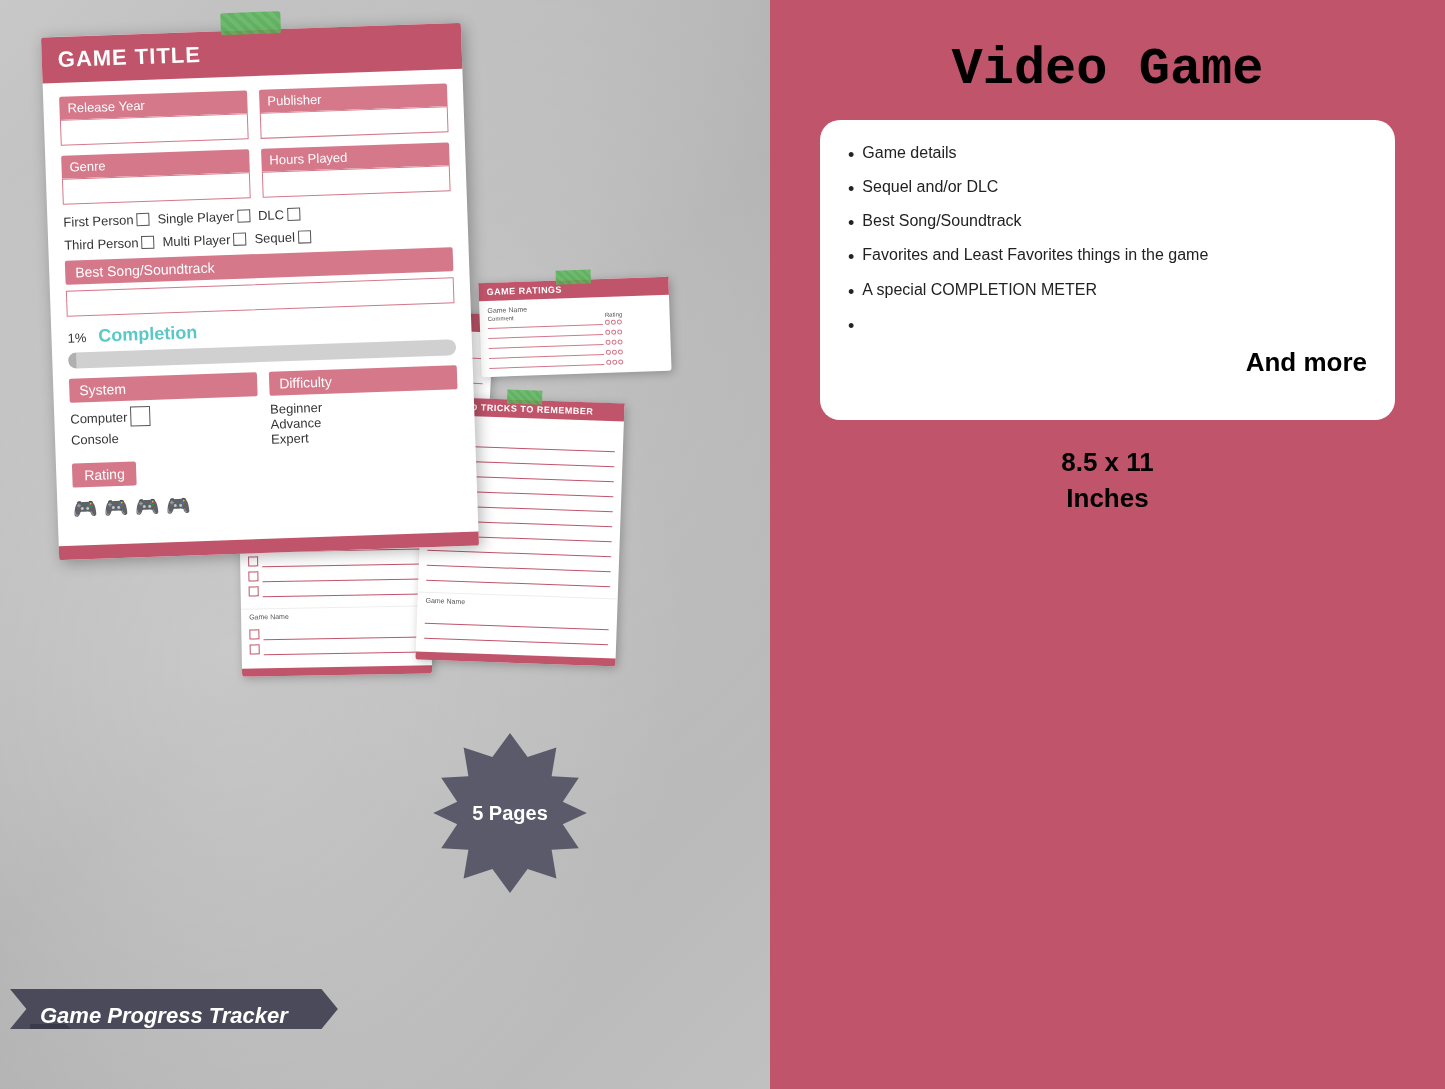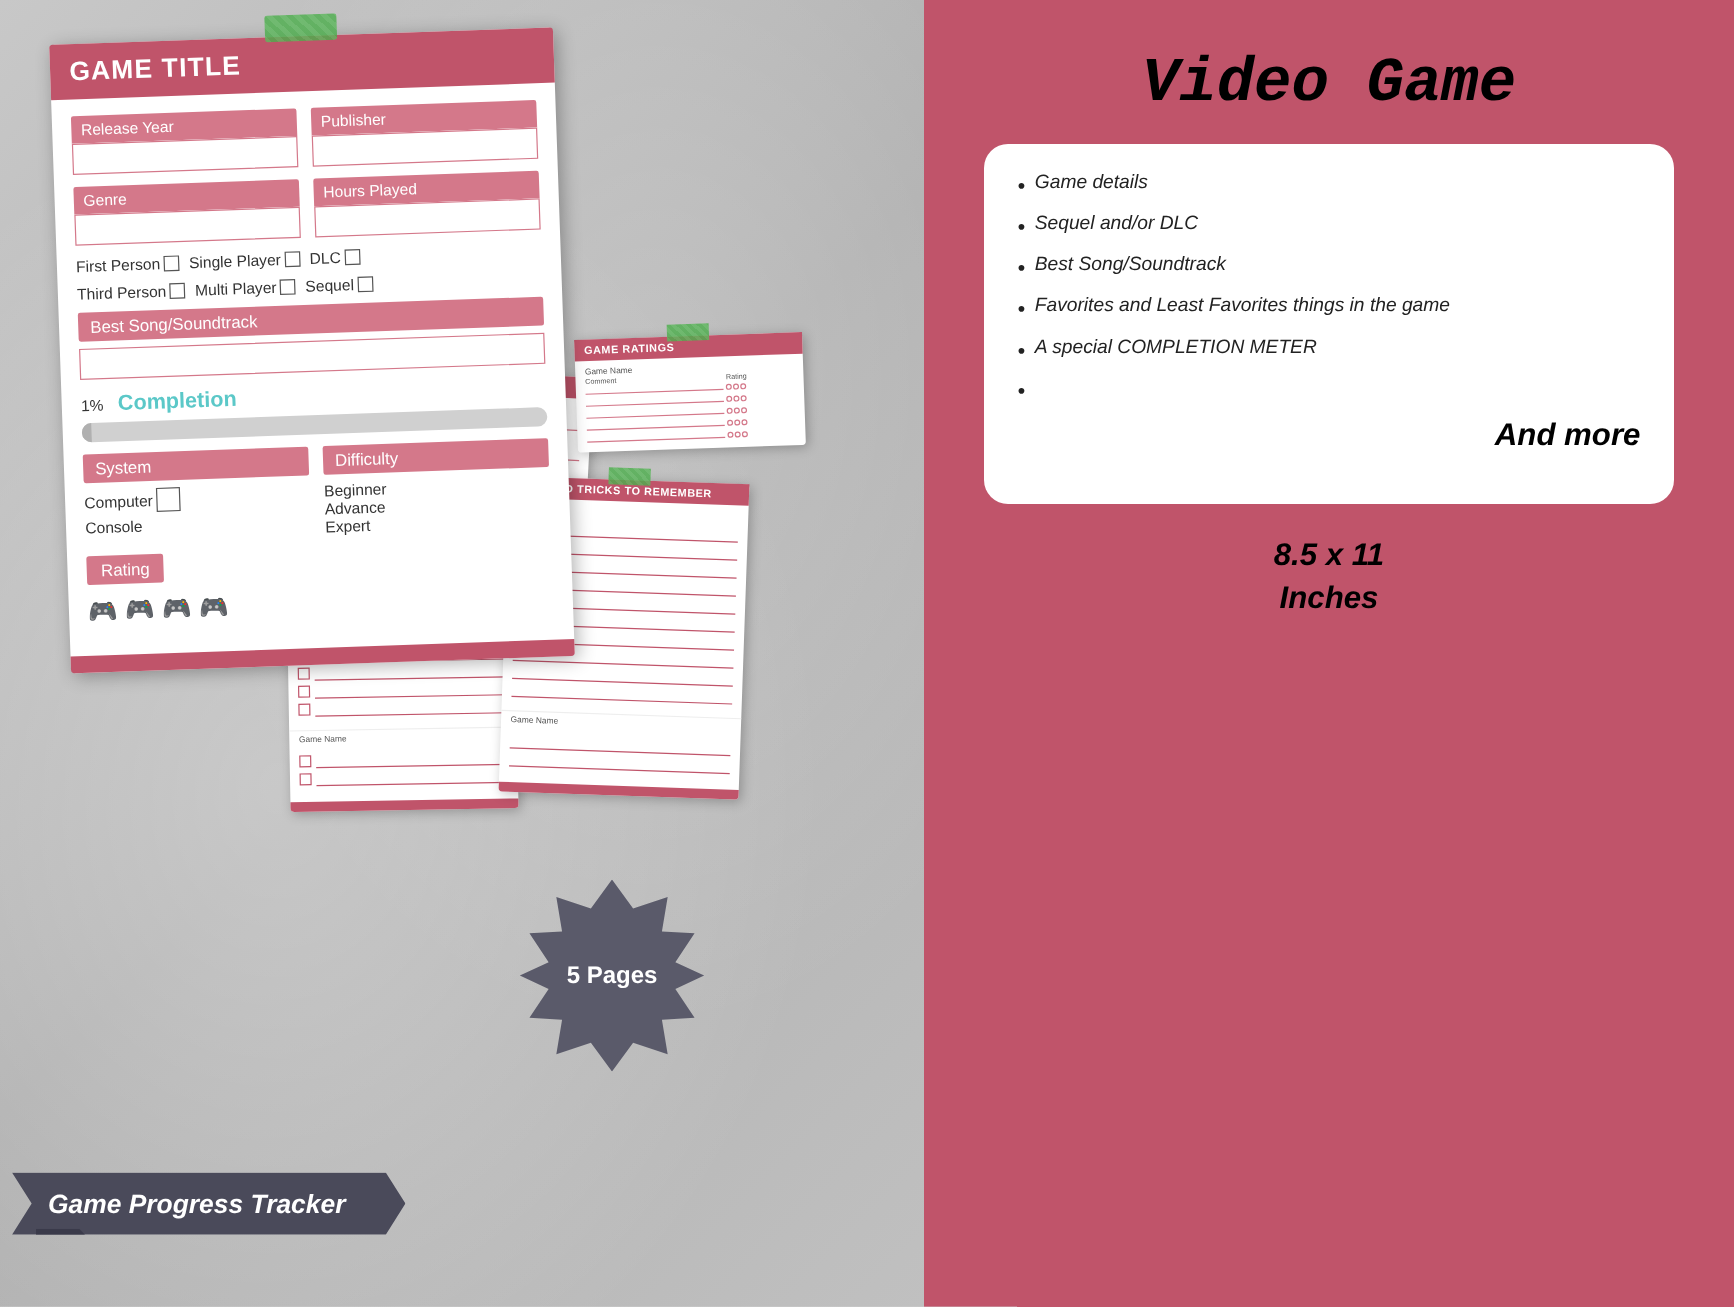--- a/index.html
+++ b/index.html
@@ -31,21 +31,20 @@
 
     
     .right-panel {
       width: 675px;
       height: 1089px;
       background: #c0546a;
       display: flex;
       flex-direction: column;
       align-items: center;
       padding: 40px 50px;
-      font-style: italic;
     }
 
     
     .tracker-card {
       position: absolute;
       top: 30px;
       left: 50px;
       width: 420px;
       background: white;
       border-radius: 4px;
@@ -383,21 +382,21 @@
     .banner-container {
       position: absolute;
       bottom: 60px;
       left: 10px;
       z-index: 25;
     }
 
     .banner-shape {
       background: #4a4a5a;
       color: white;
-      padding: 14px 50px 12px 30px;
+      padding: 14px 50px 0 30px;
       font-size: 22px;
       font-weight: bold;
       font-style: italic;
       clip-path: polygon(0 0, 95% 0, 100% 50%, 95% 100%, 0 100%, 5% 50%);
       position: relative;
     }
 
     .banner-tail {
       position: absolute;
       bottom: -20px;

